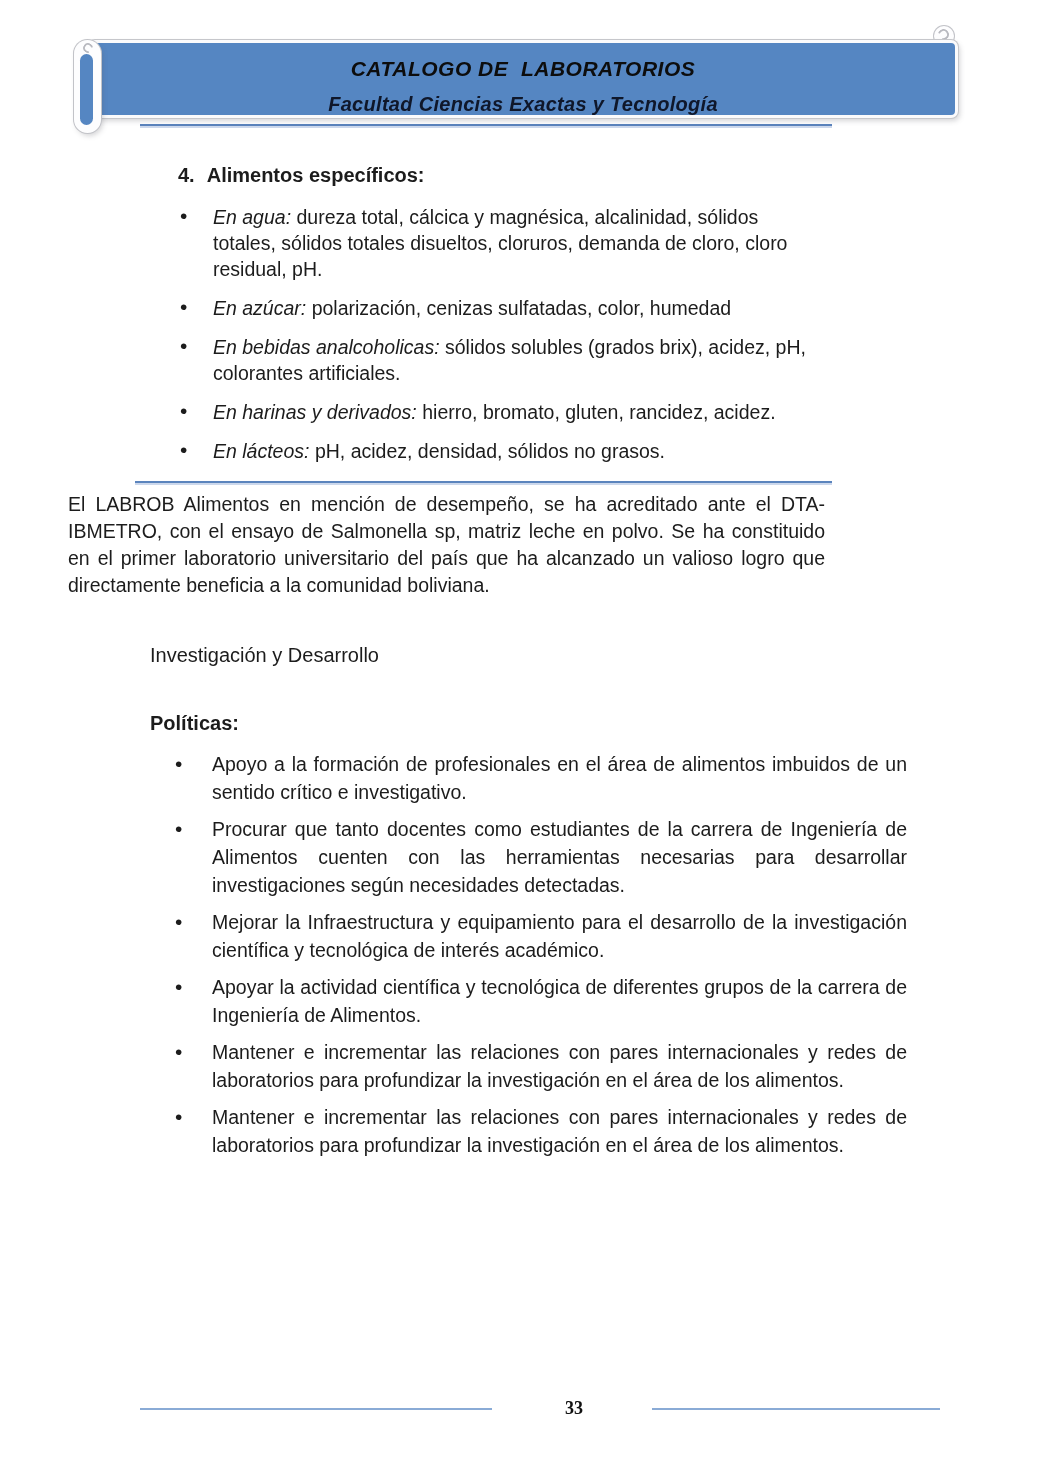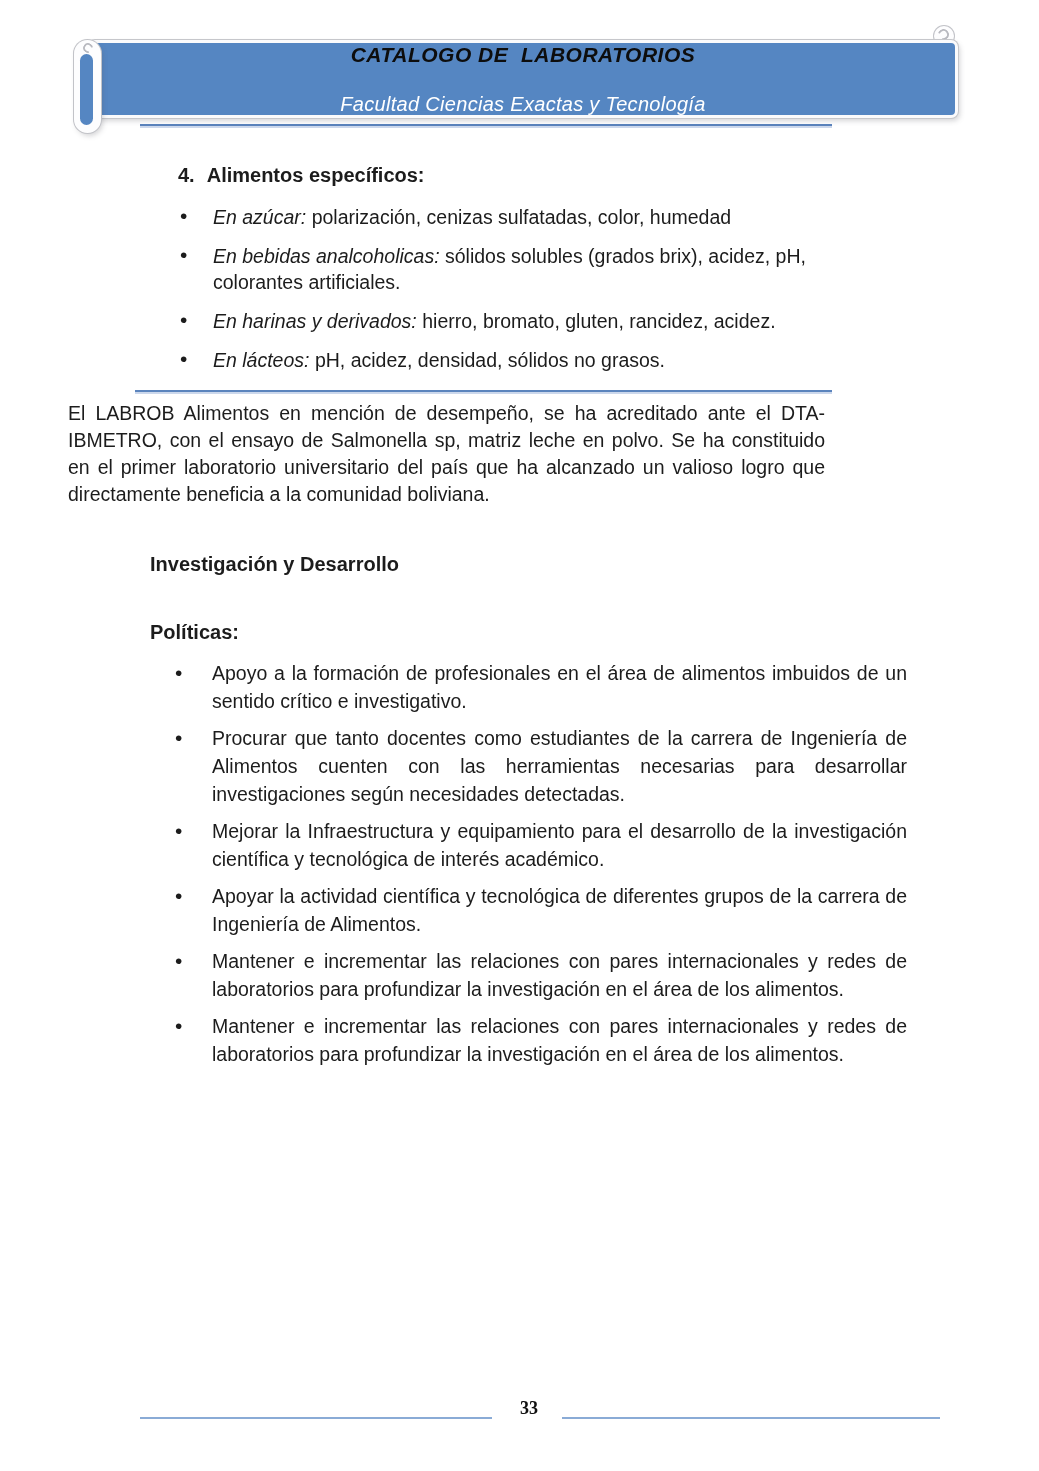--- a/index.html
+++ b/index.html
@@ -4,25 +4,25 @@
 <style>
   html,body{margin:0;padding:0;background:#ffffff;}
   body{width:1039px;font-family:"Liberation Sans",sans-serif;color:#1c1c1c;}
   .page{position:relative;width:1039px;height:1471px;background:#fff;overflow:hidden;}
 
   
   .banner-area{position:relative;height:150px;}
   .banner-main{position:absolute;left:88px;top:40px;width:864px;height:72px;
     background:#5586c2;border:3px solid #fbfbfc;border-radius:7px;
     box-shadow:0 0 0 1px #c6c7cb, 2px 3px 5px rgba(90,90,100,.25);z-index:2;
-    display:flex;flex-direction:column;justify-content:space-between;align-items:center;}
+    display:flex;flex-direction:column;justify-content:flex-end;align-items:center;}
   .banner-title{font-size:21px;font-weight:bold;font-style:italic;color:#0d0d0d;
     letter-spacing:.5px;white-space:pre;line-height:24px;}
-  .banner-subtitle{font-size:20px;font-weight:normal;font-style:italic;color:#ffffff;
-    letter-spacing:.3px;margin-top:4px;line-height:22px;}
+  .banner-subtitle{font-size:20px;font-weight:bold;font-style:italic;color:#0f172a;
+    letter-spacing:.3px;margin-top:12px;line-height:22px;}
   .scroll-roll{position:absolute;left:74px;top:40px;width:27px;height:93px;background:#fdfdfe;
     border-radius:14px;box-shadow:0 0 0 1px #c2c3c8, 2px 3px 5px rgba(90,90,100,.25);z-index:3;}
   .scroll-roll-inner{position:absolute;left:6px;top:14px;width:13px;height:71px;
     background:#5586c2;border-radius:7px;}
   .scroll-roll-curl{position:absolute;left:9px;top:3px;width:6px;height:6px;border:2px solid #b9bac0;
     border-radius:50%;border-right-color:transparent;transform:rotate(35deg);}
   .curl-circle{position:absolute;left:934px;top:26px;width:20px;height:20px;border-radius:50%;
     background:#fdfdfe;box-shadow:0 0 0 1px #c2c3c8;z-index:1;}
   .curl-circle::after{content:"";position:absolute;left:4px;top:3px;width:7px;height:7px;
     border:2px solid #b9bac0;border-radius:50%;border-left-color:transparent;transform:rotate(-30deg);}
@@ -40,30 +40,30 @@
     margin-bottom:13px;}
   .foods-list li::before{content:"\2022";position:absolute;left:2px;top:-1px;font-size:21px;}
   .lead{font-style:italic;}
 
   .divider{width:697px;margin:17px 0 0 135px;height:2px;background:#5b84bd;box-shadow:0 2px 0 #ccd8ec;}
 
   .acc-heading{margin:36px 0 0 150px;font-size:20px;font-weight:bold;line-height:26px;}
   .acc-body{margin:8px 0 0 68px;width:757px;font-size:19.5px;line-height:27px;
     text-align:justify;}
 
-  .rd-heading{margin:43px 0 0 150px;font-size:20px;font-weight:bold;line-height:26px;}
+  .rd-heading{margin:43px 0 0 150px;font-size:20px;font-weight:normal;line-height:26px;}
   .pol-heading{margin:42px 0 0 150px;font-size:20px;font-weight:bold;line-height:26px;}
 
   .policies-list{margin:14px 0 0 150px;width:757px;}
   .policies-list li{position:relative;padding-left:62px;font-size:19.5px;line-height:28px;
     margin-bottom:9px;text-align:justify;}
   .policies-list li::before{content:"\2022";position:absolute;left:25px;top:0;font-size:21px;}
 
   
-  .footer{position:absolute;left:140px;top:1398px;width:800px;display:flex;align-items:flex-end;}
+  .footer{position:absolute;left:140px;top:1398px;width:800px;display:flex;align-items:center;gap:45px;}
   .fline{height:2px;background:#8aabd6;}
   .fline.left{width:352px;}
   .fline.right{flex:1;}
   .page-number{font-family:"Liberation Serif",serif;font-weight:bold;font-size:18px;
     color:#111;padding:0 24px 0 28px;}
 </style>
 </head>
 <body>
 
 <div class="page">
@@ -81,20 +81,21 @@
     </div>
   </div>
 
   <div class="content">
 
     <div class="foods-heading">
       <span class="num">4.</span><span>Alimentos específicos:</span>
     </div>
 
     <ul class="foods-list">
+      <li><span class="lead">En agua:</span><span>  dureza total, cálcica y magnésica, alcalinidad, sólidos totales, sólidos totales disueltos, cloruros, demanda de cloro, cloro residual, pH.</span></li>
       <li><span class="lead">En azúcar:</span><span> polarización, cenizas sulfatadas, color, humedad</span></li>
       <li><span class="lead">En bebidas analcoholicas:</span><span>  sólidos solubles (grados brix), acidez, pH, colorantes artificiales.</span></li>
       <li><span class="lead">En harinas y derivados:</span><span>  hierro, bromato, gluten, rancidez, acidez.</span></li>
       <li><span class="lead">En lácteos:</span><span>  pH, acidez, densidad, sólidos no grasos.</span></li>
     </ul>
 
     <div class="divider"></div>
 
     <div class="acc-body">El LABROB Alimentos en mención de desempeño, se ha acreditado ante el DTA-IBMETRO, con el ensayo de Salmonella sp, matriz leche en polvo. Se  ha constituido en el primer laboratorio universitario del país que ha alcanzado un valioso logro que directamente beneficia a la comunidad boliviana.</div>
 

